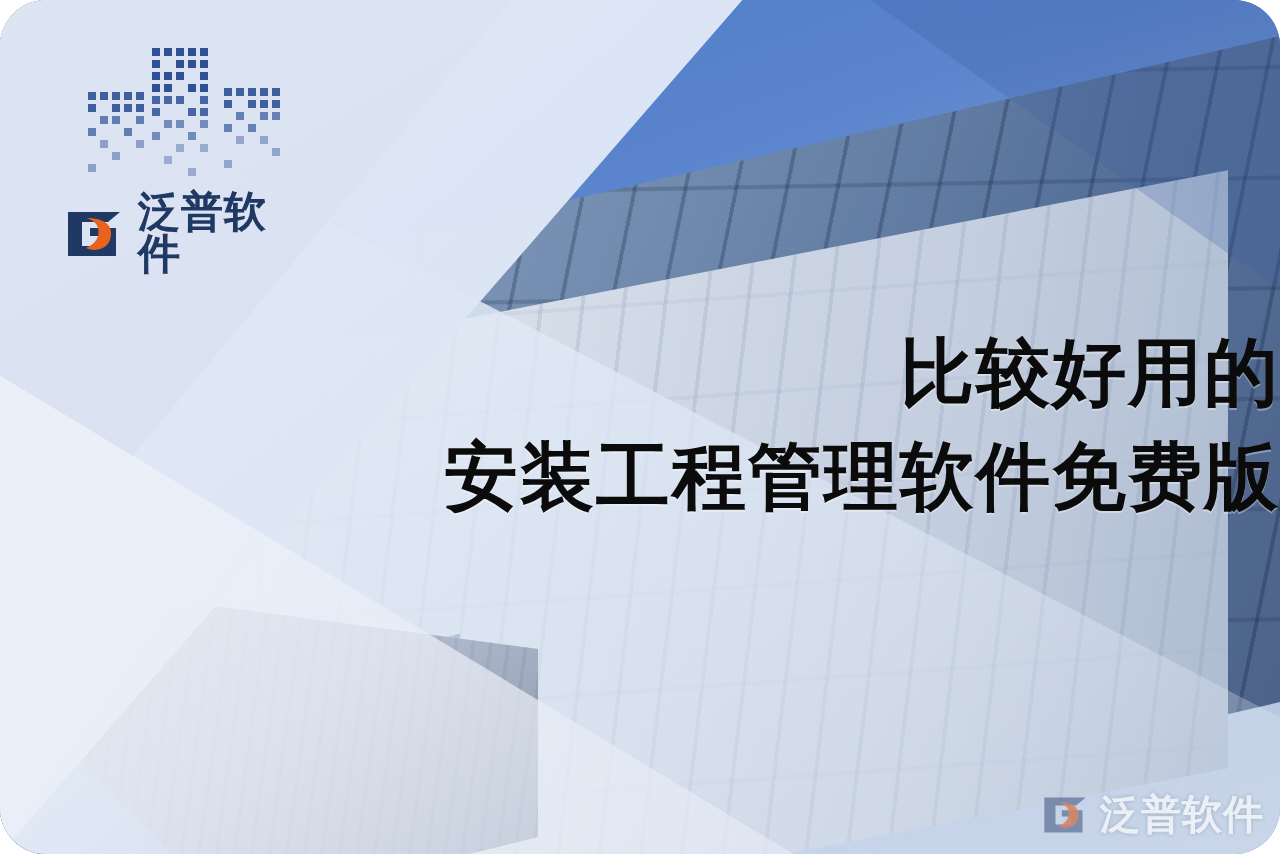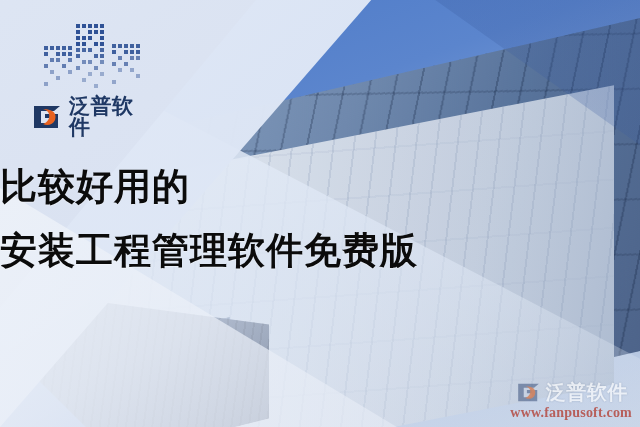--- a/index.html
+++ b/index.html
@@ -3,20 +3,21 @@
 <meta charset="utf-8">
 <style>
   html,body{margin:0;padding:0;background:#fff;}
   body{font-family:"Liberation Sans","DejaVu Sans",sans-serif;}
 
   .stage{
     position:relative;
     width:640px;height:427px;
     overflow:hidden;
     background:#4b79c8;
+    border-radius:23px;
   }
 
   
   .bg-sky{
     position:absolute;inset:0;
     background:linear-gradient(160deg,#4a78c7 0%,#5b85cd 32%,#7fa0d8 55%,#a8bddf 72%,#c3d0e4 100%);
   }
   
   .bg-tower{
     position:absolute;
@@ -132,30 +133,30 @@
     font-family:"DejaVu Sans","Liberation Sans",sans-serif;
   }
   .logo-en{
     font-size:8px;color:#3b5a8c;letter-spacing:2.0px;margin-top:3px;
     font-family:"Liberation Sans",sans-serif;
   }
 
   
   .headline{
     position:absolute;left:0;right:0;top:163px;
-    text-align:left;
+    text-align:right;
     font-family:"DejaVu Sans","Liberation Sans",sans-serif;
     font-weight:700;
     color:#0b0b0b;
     letter-spacing:1px;
     line-height:1.30;
     text-shadow:0 1px 0 rgba(255,255,255,.35);
   }
   .headline .l1{font-size:37px;display:block;}
-  .headline .l2{font-size:37px;display:block;margin-top:16px;}
+  .headline .l2{font-size:37px;display:block;margin-top:4px;}
 
   
   .watermark{
     position:absolute;right:8px;bottom:6px;
     display:flex;flex-direction:column;align-items:center;
     opacity:.82;
   }
   .wm-row{display:flex;align-items:center;}
   .wm-mark{width:27px;height:27px;flex:0 0 27px;opacity:.85;}
   .wm-cn{
@@ -309,16 +310,15 @@
   </div>
 
   <div class="watermark">
     <div class="wm-row">
       <svg class="wm-mark" viewBox="0 0 34 34" aria-hidden="true">
         <path d="M4 6 L30 6 L24 11 L11 11 L11 23 L21 23 L21 18 L15 18 L15 14 L28 14 L28 28 L4 28 Z" fill="#4c6288" opacity=".9"></path>
         <path d="M13 9 C24 9 27 14 25 20 C23 25 17 26 13 24 C18 22 20 18 19 14 C18.4 11.6 16 9.6 13 9 Z" fill="#d9662c" opacity=".9"></path>
       </svg>
       <div class="wm-cn">泛普软件</div>
     </div>
-    <div class="wm-url">www.fanpusoft.com</div>
   </div>
 
 </div>
 
 </body></html>

